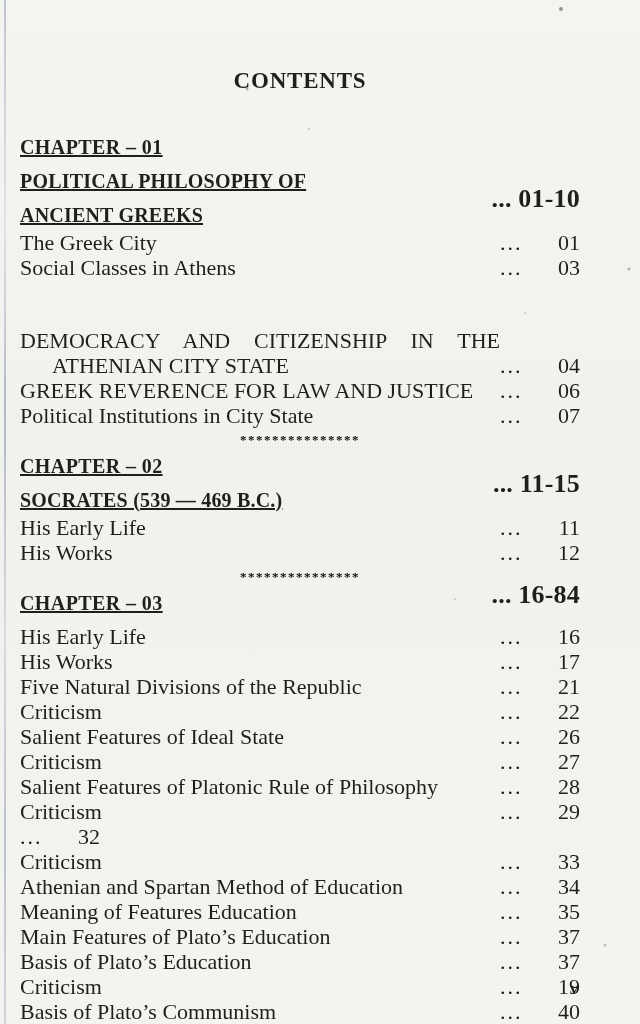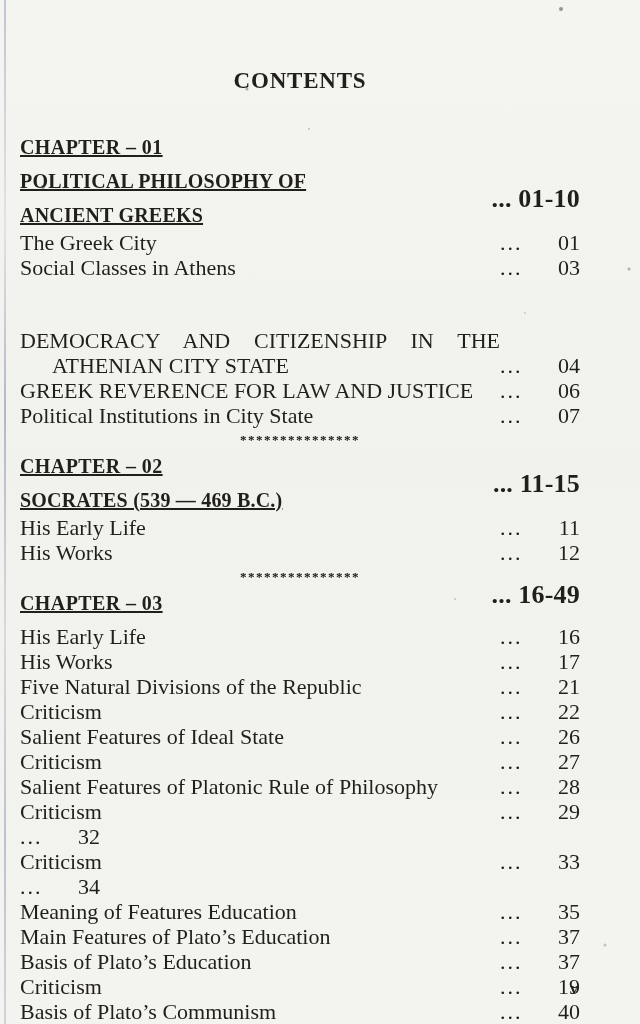--- a/index.html
+++ b/index.html
@@ -182,21 +182,21 @@
           <div class="row">
             <span class="etitle">His Works</span>
             <span class="dots">...</span>
             <span class="pnum">12</span>
           </div>
           <div class="separator">***************</div>
         </section>
         <section class="chapter">
           <div class="chap-head">
             <div class="chap-title">CHAPTER – 03</div>
-            <div class="chap-sub"><span class="range">... 16-49</span></div>
+            <div class="chap-sub"><span class="range">... 16-84</span></div>
           </div>
           <div class="row">
             <span class="etitle">His Early Life</span>
             <span class="dots">...</span>
             <span class="pnum">16</span>
           </div>
           <div class="row">
             <span class="etitle">His Works</span>
             <span class="dots">...</span>
             <span class="pnum">17</span>
@@ -234,20 +234,21 @@
           <div class="row">
             <span class="dots">...</span>
             <span class="pnum">32</span>
           </div>
           <div class="row">
             <span class="etitle">Criticism</span>
             <span class="dots">...</span>
             <span class="pnum">33</span>
           </div>
           <div class="row">
+            <span class="etitle">Athenian and Spartan Method of Education</span>
             <span class="dots">...</span>
             <span class="pnum">34</span>
           </div>
           <div class="row">
             <span class="etitle">Meaning of Features Education</span>
             <span class="dots">...</span>
             <span class="pnum">35</span>
           </div>
           <div class="row">
             <span class="etitle">Main Features of Plato’s Education</span>

